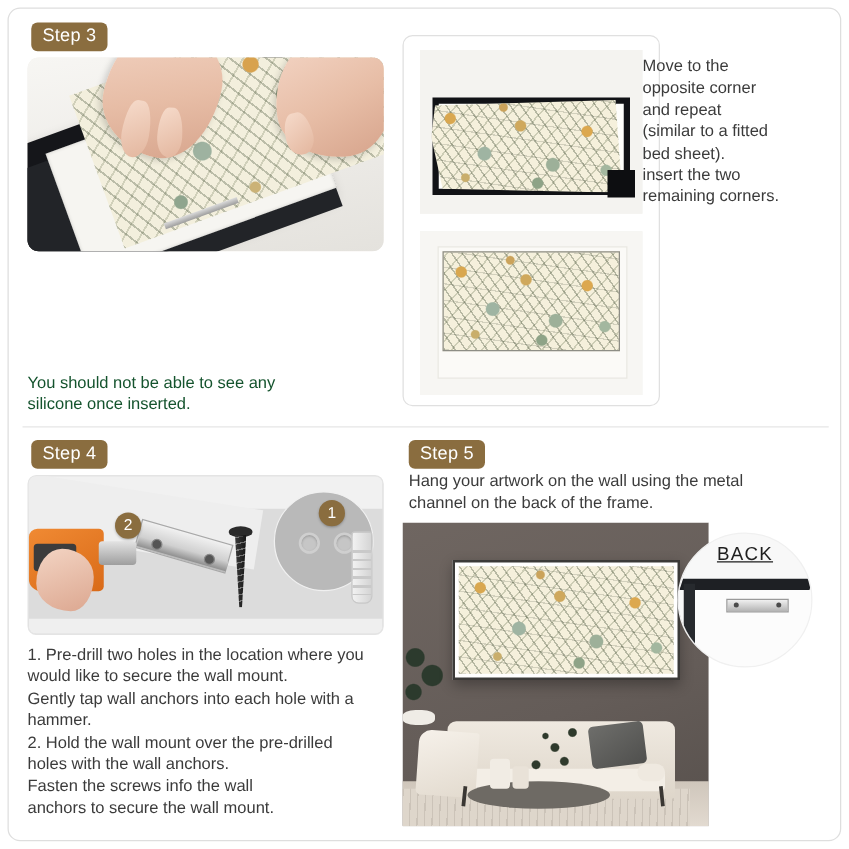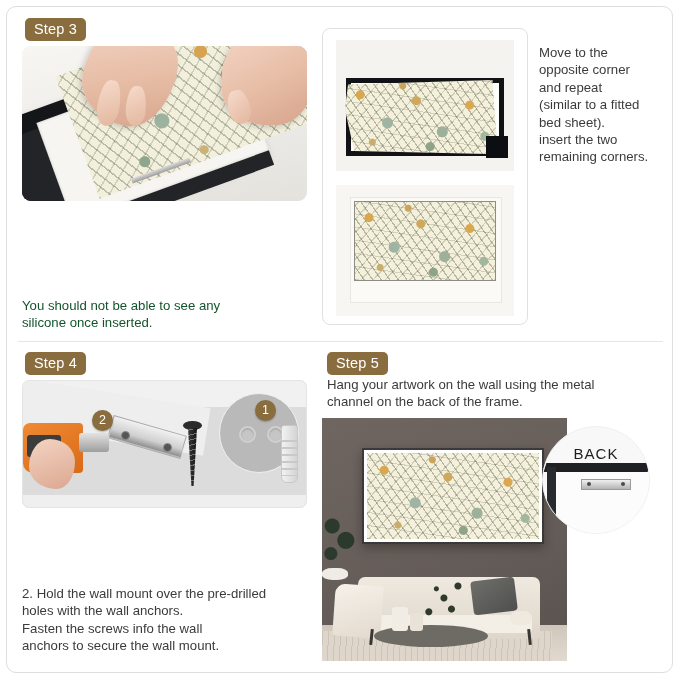--- a/index.html
+++ b/index.html
@@ -64,21 +64,21 @@
     position: absolute;
     font-size: 13.2px;
     line-height: 17.4px;
     color: #3b3b3b;
     white-space: pre-line;
   }
   .body-text.accent { color: #14532d; }
 
   #text-step3-main  { left: 22px; top: 210px; width: 286px; }
   #text-step3-note  { left: 22px; top: 297px; width: 286px; }
-  #text-right-col   { left: 539px; top: 44px;  width: 130px; }
+  #text-right-col   { left: 514px; top: 44px;  width: 130px; }
   #text-step4-a     { left: 22px; top: 515px; width: 290px; }
   #text-step4-b     { left: 22px; top: 585px; width: 290px; }
   #text-step5       { left: 327px; top: 376px; width: 330px; }
 
   
   .photo {
     position: absolute;
     overflow: hidden;
     box-sizing: border-box;
   }
@@ -438,25 +438,26 @@
 
   
   #photo-step5 .back-circle {
     position: absolute; left: 220px; top: 8px; width: 106px; height: 106px;
     border-radius: 50%;
     background: #f8f8f8;
     border: 1px solid #f0f0f0;
     overflow: hidden;
   }
   #photo-step5 .back-label {
-    position: absolute; left: 0; top: 18px; width: 100%;
+    position: absolute; left: 0; top: 8px; width: 100%;
     text-align: center;
     font-size: 15px;
     letter-spacing: 1px;
     color: #1e1e1e;
+    text-decoration: underline;
   }
   #photo-step5 .back-frame-top {
     position: absolute; left: 2px; top: 36px; width: 104px; height: 9px;
     background: #1e2024;
     transform: skewX(-18deg);
   }
   #photo-step5 .back-frame-left {
     position: absolute; left: 4px; top: 40px; width: 9px; height: 66px;
     background: #272a2e;
   }
@@ -551,20 +552,24 @@
     <div class="s4-screw-thread"></div>
     <div class="s4-drill-body"></div>
     <div class="s4-drill-dark"></div>
     <div class="s4-drill-chuck"></div>
     <div class="s4-hand"></div>
   </div>
 
   <div class="callout" id="callout-1">1</div>
   <div class="callout" id="callout-2">2</div>
 
+  <div class="body-text" id="text-step4-a">1. Pre-drill two holes in the location where you
+would like to secure the wall mount.
+Gently tap wall anchors into each hole with a
+hammer.</div>
   <div class="body-text" id="text-step4-b">2. Hold the wall mount over the pre-drilled
 holes with the wall anchors.
 Fasten the screws info the wall
 anchors to secure the wall mount.</div>
 
   <div class="step-badge" id="badge-step5">Step 5</div>
 
   <div class="body-text" id="text-step5">Hang your artwork on the wall using the metal
 channel on the back of the frame.</div>
 

